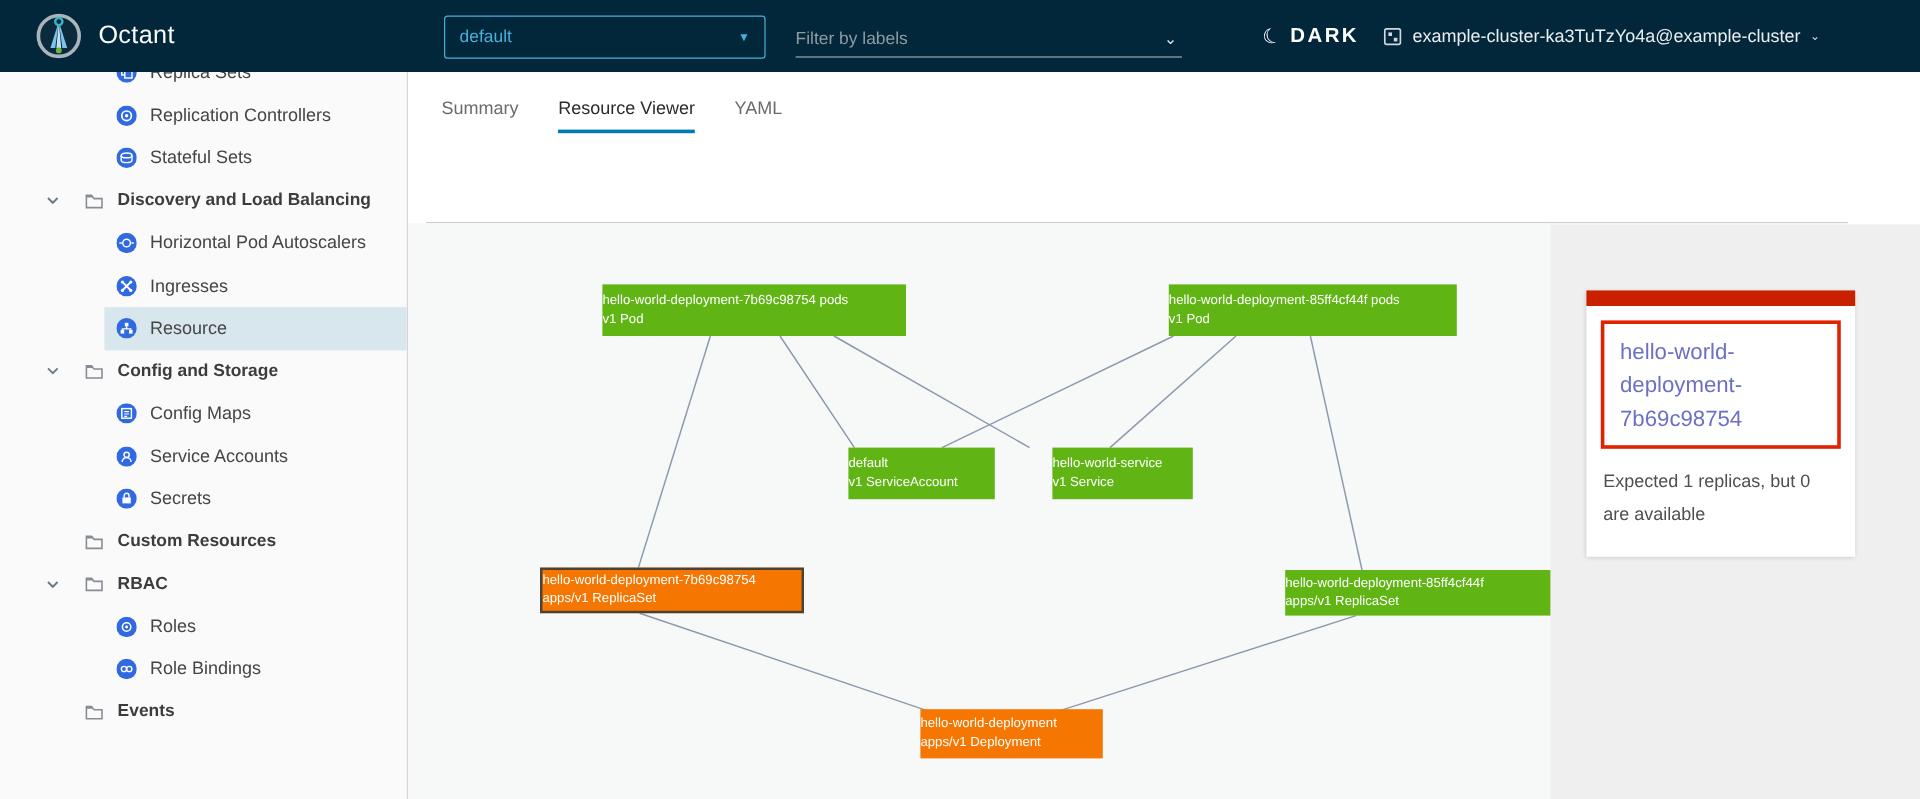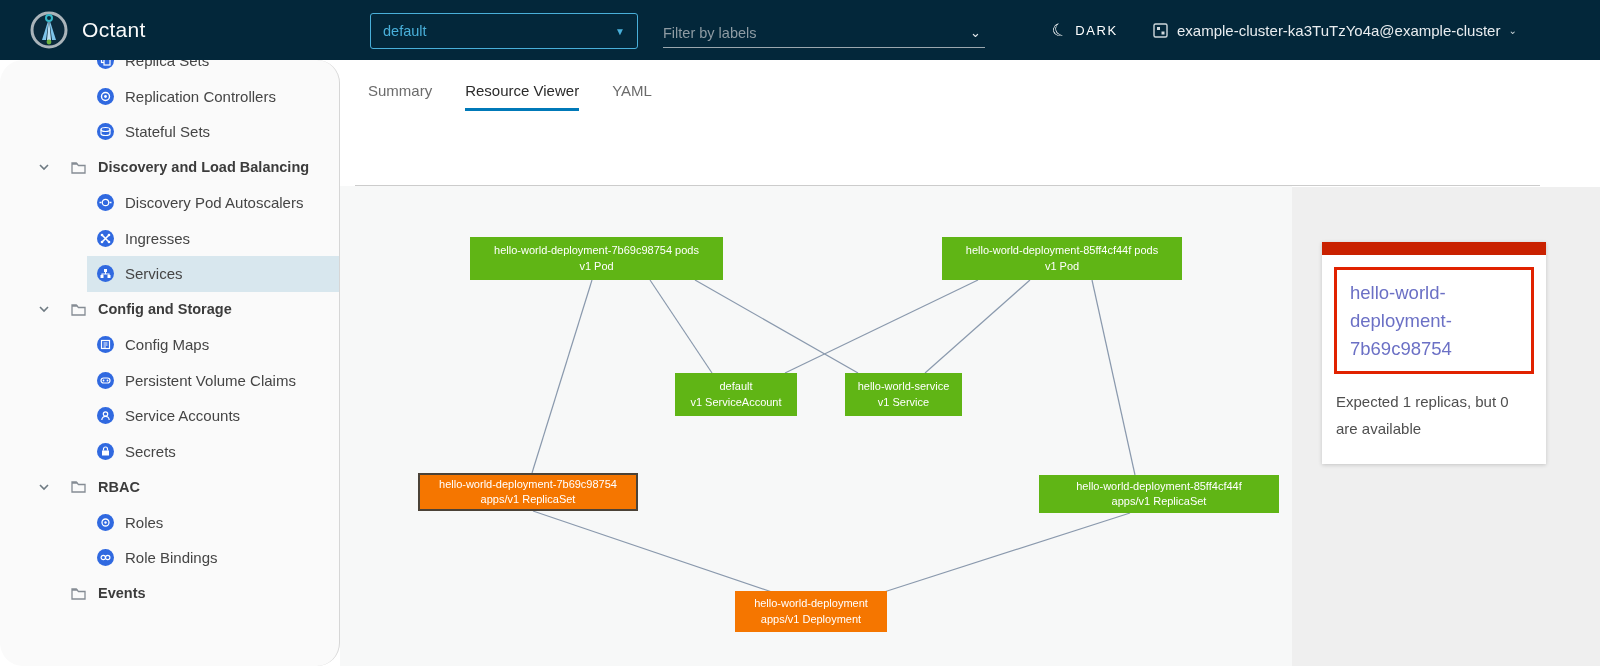--- a/index.html
+++ b/index.html
@@ -11,27 +11,27 @@
   .app-title { color:#fafafa; font-size:21px; font-weight:300; margin-left:14px; letter-spacing:.3px; }
   .ns-select { position:absolute; left:370px; top:13px; width:268px; height:36px; border:1px solid #49afd9; border-radius:3px; display:flex; align-items:center; padding:0 12px; cursor:pointer; }
   .ns-select .ns-val { color:#49afd9; font-size:14.5px; flex:1; }
   .ns-caret { color:#49afd9; font-size:10px; }
   .filter-wrap { position:absolute; left:663px; top:18px; width:322px; height:30px; border-bottom:1px solid #9aa7ae; display:flex; align-items:center; }
   .filter-input { background:transparent; border:none; outline:none; color:#d2dadf; font-size:14.5px; width:290px; }
   .filter-input::placeholder { color:#8e9ba3; }
   .filter-chevron { color:#e6ebee; font-size:13px; margin-left:auto; padding-right:4px; }
   .theme-toggle { position:absolute; left:1052px; top:0; height:60px; display:flex; align-items:center; gap:8px; color:#fff; cursor:pointer; }
   .moon { font-size:17px; transform:rotate(-18deg); }
-  .theme-label { font-size:13px; font-weight:400; letter-spacing:.12em; }
+  .theme-label { font-size:17px; font-weight:700; letter-spacing:.12em; }
   .ctx-wrap { position:absolute; left:1152px; top:0; height:60px; display:flex; align-items:center; gap:8px; color:#e9edf0; cursor:pointer; }
   .ctx-label { font-size:15px; }
   .ctx-caret { font-size:10px; color:#cfd8dc; }
 
   
-  .sidebar { position:absolute; left:0; top:60px; width:340px; height:606px; background:#fafafa; border-right:1px solid #d6d6d6; overflow:hidden; z-index:10;border-radius:23px; }
+  .sidebar { position:absolute; left:0; top:60px; width:340px; height:606px; background:#fafafa; border-right:1px solid #d6d6d6; overflow:hidden; z-index:10; }
   .nav-list { margin-top:-17px; }
   .nav-row { height:35.5px; display:flex; align-items:center; cursor:pointer; }
   .nav-row.child { margin-left:87px; padding-left:10px; }
   .nav-row.child.selected { background:#d8e7ee; }
   .nav-row.group { padding-left:36px; }
   .k8s-icon { width:17px; height:17px; flex:0 0 auto; }
   .nav-label { font-size:15px; color:#454545; margin-left:11px; white-space:nowrap; }
   .nav-label.bold { font-weight:700; color:#3c3c3c; font-size:14.5px; }
   .chev { width:16px; height:16px; flex:0 0 auto; }
   .chev-spacer { width:16px; flex:0 0 auto; }
@@ -44,21 +44,21 @@
   .page-title { font-size:28.5px; color:#2b2b2b; font-weight:400; }
   .tabs { display:flex; margin:22px 0 0 28px; gap:33px; }
   .tab { font-size:15px; color:#6b6b6b; padding-bottom:10px; cursor:pointer; position:relative; }
   .tab.active { color:#2b2b2b; }
   .tab.active::after { content:""; position:absolute; left:0; right:0; bottom:-2px; height:3px; background:#0079b8; }
   .tab-rule { position:absolute; left:15px; width:1185px; top:125px; height:1px; background:#cccccc; }
 
   
   .graph { position:absolute; left:0; top:126px; width:952px; height:480px; background:#f7f8f8; }
   .edges { position:absolute; left:0; top:0; }
-  .node { position:absolute; color:#fff; font-size:11px; line-height:1.4; text-align:center; display:flex; flex-direction:column; justify-content:center; cursor:pointer; }
+  .node { position:absolute; color:#fff; font-size:11px; line-height:1.4; display:flex; flex-direction:column; justify-content:center; cursor:pointer;margin-left:32px; }
   .node .nl { display:block; }
   .node.selected-node { border:2px solid #4b4237; }
 
   
   .detail-panel { position:absolute; left:952px; top:127px; width:308px; height:479px; background:#efefef; }
   .detail-card { position:absolute; left:30px; top:55px; width:224px; background:#fff; box-shadow:0 1px 4px rgba(0,0,0,.18); }
   .card-statusbar { height:13px; background:#c92100; }
   .card-body { padding:12px 12px 22px 12px; }
   .alert-box { border:3px solid #e12200; padding:9px 13px; }
   .alert-link { color:#6b70c5; font-size:18.5px; line-height:1.5; word-wrap:break-word; cursor:pointer; }
@@ -145,21 +145,21 @@
         </svg>
       <span class="nav-label bold">Discovery and Load Balancing</span>
     </div>
 
     <div class="nav-row child">
       <svg class="k8s-icon" viewBox="0 0 17 17">
           <circle cx="8.5" cy="8.5" r="8.5" fill="#3069e0"></circle>
           <circle cx="8.5" cy="8.5" r="3.2" fill="none" stroke="#fff" stroke-width="1.2"></circle>
           <path d="M2.5 8.5 h2 M12.5 8.5 h2" stroke="#fff" stroke-width="1.4"></path>
         </svg>
-      <span class="nav-label">Discovery Pod Autoscalers</span>
+      <span class="nav-label">Horizontal Pod Autoscalers</span>
     </div>
 
     <div class="nav-row child">
       <svg class="k8s-icon" viewBox="0 0 17 17">
           <circle cx="8.5" cy="8.5" r="8.5" fill="#3069e0"></circle>
           <path d="M5 5 l7 7 M12 5 l-7 7" stroke="#fff" stroke-width="1.6"></path>
           <circle cx="5" cy="5" r="1.3" fill="#fff"></circle>
           <circle cx="12" cy="12" r="1.3" fill="#fff"></circle>
           <circle cx="12" cy="5" r="1.3" fill="#fff"></circle>
           <circle cx="5" cy="12" r="1.3" fill="#fff"></circle>
@@ -168,21 +168,21 @@
     </div>
 
     <div class="nav-row child selected">
       <svg class="k8s-icon" viewBox="0 0 17 17">
           <circle cx="8.5" cy="8.5" r="8.5" fill="#3069e0"></circle>
           <rect x="7" y="4" width="3" height="3" fill="#fff"></rect>
           <rect x="3.5" y="10" width="3" height="3" fill="#fff"></rect>
           <rect x="10.5" y="10" width="3" height="3" fill="#fff"></rect>
           <path d="M8.5 7 v2 M5 10 v-1 h7 v1" fill="none" stroke="#fff" stroke-width="1.1"></path>
         </svg>
-      <span class="nav-label">Services</span>
+      <span class="nav-label">Resource</span>
     </div>
 
     <div class="nav-row group">
       <svg class="chev" viewBox="0 0 16 16">
           <polyline points="4,6 8,10 12,6" fill="none" stroke="#6e7a82" stroke-width="1.6"></polyline>
         </svg>
       <svg class="folder" viewBox="0 0 17 17">
           <path d="M2 5 v9 h13 V6.5 H8.5 L7 5 Z M2 5 v-1.2 h4.2 L7.5 5" fill="none" stroke="#858c94" stroke-width="1.3"></path>
         </svg>
       <span class="nav-label bold">Config and Storage</span>
@@ -190,48 +190,46 @@
 
     <div class="nav-row child">
       <svg class="k8s-icon" viewBox="0 0 17 17">
           <circle cx="8.5" cy="8.5" r="8.5" fill="#3069e0"></circle>
           <rect x="4.5" y="4.5" width="8" height="8" fill="none" stroke="#fff" stroke-width="1.2"></rect>
           <path d="M6.5 7 h4 M6.5 9 h4 M6.5 11 h2.5" stroke="#fff" stroke-width="1"></path>
         </svg>
       <span class="nav-label">Config Maps</span>
     </div>
 
-    <div class="nav-row child">
-      <svg class="k8s-icon" viewBox="0 0 17 17">
-          <circle cx="8.5" cy="8.5" r="8.5" fill="#3069e0"></circle>
-          <rect x="4" y="6" width="9" height="5" rx="2.5" fill="none" stroke="#fff" stroke-width="1.2"></rect>
-          <circle cx="6.5" cy="8.5" r="0.9" fill="#fff"></circle>
-          <circle cx="10.5" cy="8.5" r="0.9" fill="#fff"></circle>
-        </svg>
-      <span class="nav-label">Persistent Volume Claims</span>
-    </div>
 
     <div class="nav-row child">
       <svg class="k8s-icon" viewBox="0 0 17 17">
           <circle cx="8.5" cy="8.5" r="8.5" fill="#3069e0"></circle>
           <circle cx="8.5" cy="7" r="2.2" fill="none" stroke="#fff" stroke-width="1.2"></circle>
           <path d="M4.8 13 a3.7 3.7 0 0 1 7.4 0" fill="none" stroke="#fff" stroke-width="1.2"></path>
         </svg>
       <span class="nav-label">Service Accounts</span>
     </div>
 
     <div class="nav-row child">
       <svg class="k8s-icon" viewBox="0 0 17 17">
           <circle cx="8.5" cy="8.5" r="8.5" fill="#3069e0"></circle>
           <rect x="5" y="7.5" width="7" height="5" fill="#fff"></rect>
           <path d="M6.5 7.5 v-1.5 a2 2 0 0 1 4 0 v1.5" fill="none" stroke="#fff" stroke-width="1.2"></path>
         </svg>
       <span class="nav-label">Secrets</span>
     </div>
 
+    <div class="nav-row group">
+      <span class="chev-spacer"></span>
+      <svg class="folder" viewBox="0 0 17 17">
+          <path d="M2 5 v9 h13 V6.5 H8.5 L7 5 Z M2 5 v-1.2 h4.2 L7.5 5" fill="none" stroke="#858c94" stroke-width="1.3"></path>
+        </svg>
+      <span class="nav-label bold">Custom Resources</span>
+    </div>
 
     <div class="nav-row group">
       <svg class="chev" viewBox="0 0 16 16">
           <polyline points="4,6 8,10 12,6" fill="none" stroke="#6e7a82" stroke-width="1.6"></polyline>
         </svg>
       <svg class="folder" viewBox="0 0 17 17">
           <path d="M2 5 v9 h13 V6.5 H8.5 L7 5 Z M2 5 v-1.2 h4.2 L7.5 5" fill="none" stroke="#858c94" stroke-width="1.3"></path>
         </svg>
       <span class="nav-label bold">RBAC</span>
     </div>

